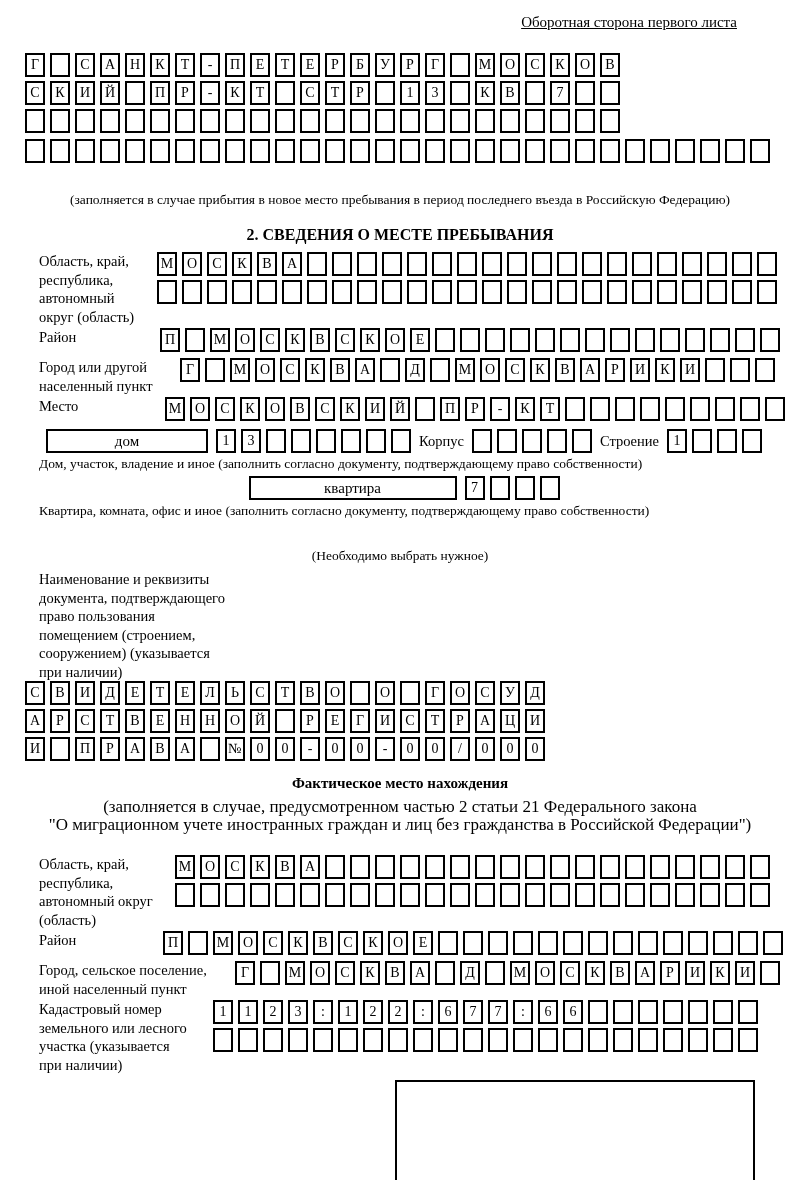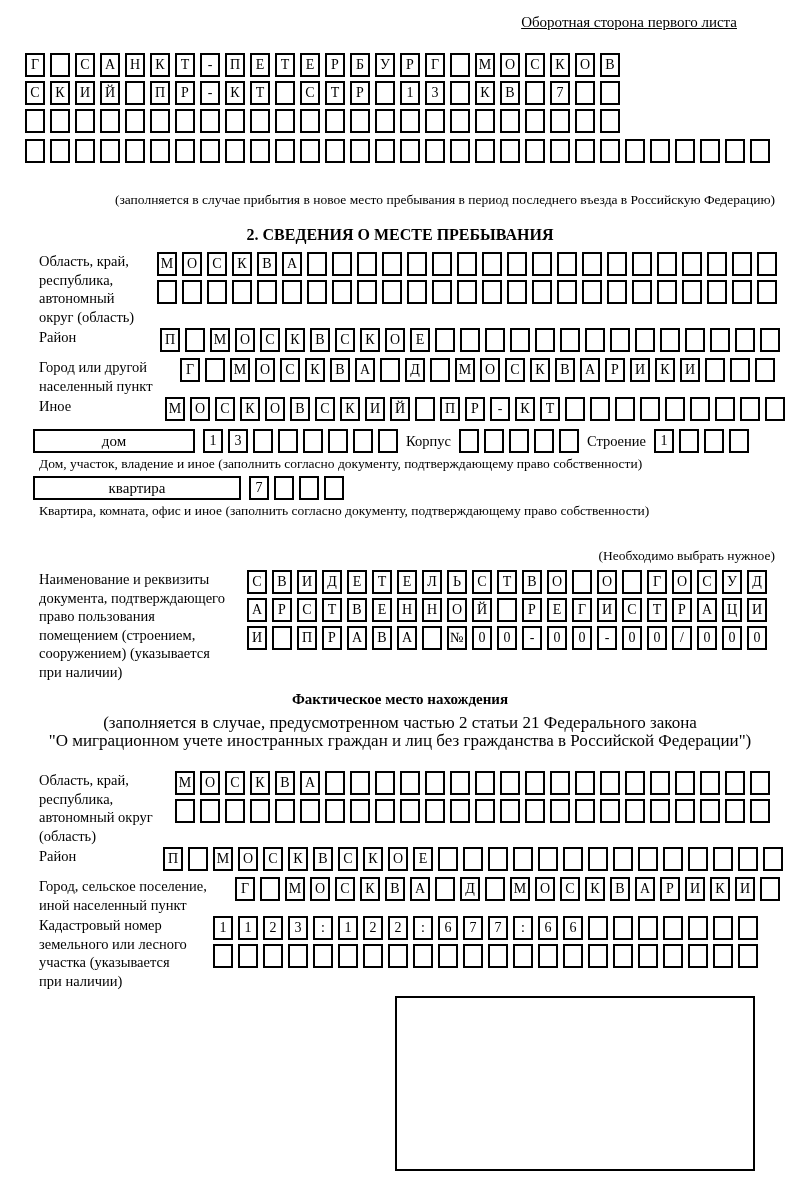--- a/index.html
+++ b/index.html
@@ -5,47 +5,47 @@
   html,body{margin:0;padding:0;background:#fff;}
   body{width:800px;height:1180px;color:#000;font-family:"Liberation Serif",serif;overflow:hidden;}
   .page{box-sizing:border-box;width:800px;height:1180px;padding:14px 25px 0 25px;}
   .header-note{text-align:right;font-size:15px;padding-right:38px;margin-bottom:22px;text-decoration:underline;}
   .frow{display:flex;align-items:flex-start;margin-bottom:2px;}
   .flabel{font-size:14.5px;line-height:18.5px;padding-left:14px;box-sizing:border-box;flex-shrink:0;}
   .rows{display:block;}
   .cellrow{display:flex;gap:5px;margin-bottom:4px;}
   .cell{width:20px;height:24px;border:2px solid #000;box-sizing:border-box;font-size:14px;line-height:20px;text-align:center;flex-shrink:0;font-family:"Liberation Serif",serif;}
   .footnote{font-size:13.5px;line-height:17px;}
-  .center{text-align:right;margin-top:28px;}
+  .center{text-align:center;margin-top:28px;}
   .indent{padding-left:14px;}
   .sec-title{font-size:16px;font-weight:bold;text-align:center;margin:18px 0 8px 0;}
   .sub-title{font-size:15px;font-weight:bold;text-align:center;margin:10px 0 6px 0;}
   .note-lines{font-size:17px;line-height:17.5px;text-align:center;margin-bottom:22px;}
   
   .lw-s1{width:155px;} .lw-region{width:132px;} .lw-district{width:135px;}
   .lw-city{width:155px;} .lw-street{width:140px;} .lw-doc{width:222px;}
   .lw-b2region{width:150px;} .lw-b2district{width:138px;} .lw-b2city{width:210px;}
   .lw-cadastral{width:188px;}
   
-  .inline-row{display:flex;align-items:center;margin:4px 0 2px 8px;}
+  .inline-row{display:flex;align-items:center;margin:4px 0 2px 8px;justify-content:center;}
   .widebox{display:flex;align-items:center;justify-content:center;border:2px solid #000;height:24px;box-sizing:border-box;font-size:15px;flex-shrink:0;}
   .w-house{width:162px;margin-right:8px;}
   .w-apt{width:208px;margin-right:8px;}
   .inline-cells{display:flex;gap:5px;}
   .inline-label{font-size:14.5px;margin:0 8px;}
   
   .stay-row{display:flex;align-items:center;font-size:15px;margin:8px 0 2px 14px;}
   .stay-row .cell{margin:0 10px 0 12px;}
   .opt-label{white-space:nowrap;}
   .gap-lg{margin-left:18px;}
   
   .stamp-box{width:360px;height:175px;border:2px solid #000;margin-left:370px;margin-top:6px;box-sizing:border-box;}
   .stamp-caption{width:390px;margin-left:355px;text-align:center;font-size:14px;line-height:19px;margin-top:6px;}
   .stamp-caption div{white-space:nowrap;}
-  .mt6{margin-top:6px;} .mb6{margin-bottom:6px;}
+  .mt6{margin-top:6px;flex-direction:column;} .mb6{margin-bottom:6px;}
 </style>
 </head>
 <body>
 
 <div class="page">
 
   <div class="header-note">Оборотная сторона первого листа</div>
 
   <div class="frow">
     <div class="rows">
@@ -291,21 +291,21 @@
         <span class="cell">К</span>
         <span class="cell">И</span>
         <span class="cell"></span>
         <span class="cell"></span>
         <span class="cell"></span>
       </div>
   </div>
 
   <div class="frow">
     <div class="flabel lw-street">
-        <div>Иное</div>
+        <div>Место</div>
       </div>
     <div class="cellrow">
         <span class="cell">М</span>
         <span class="cell">О</span>
         <span class="cell">С</span>
         <span class="cell">К</span>
         <span class="cell">О</span>
         <span class="cell">В</span>
         <span class="cell">С</span>
         <span class="cell">К</span>

